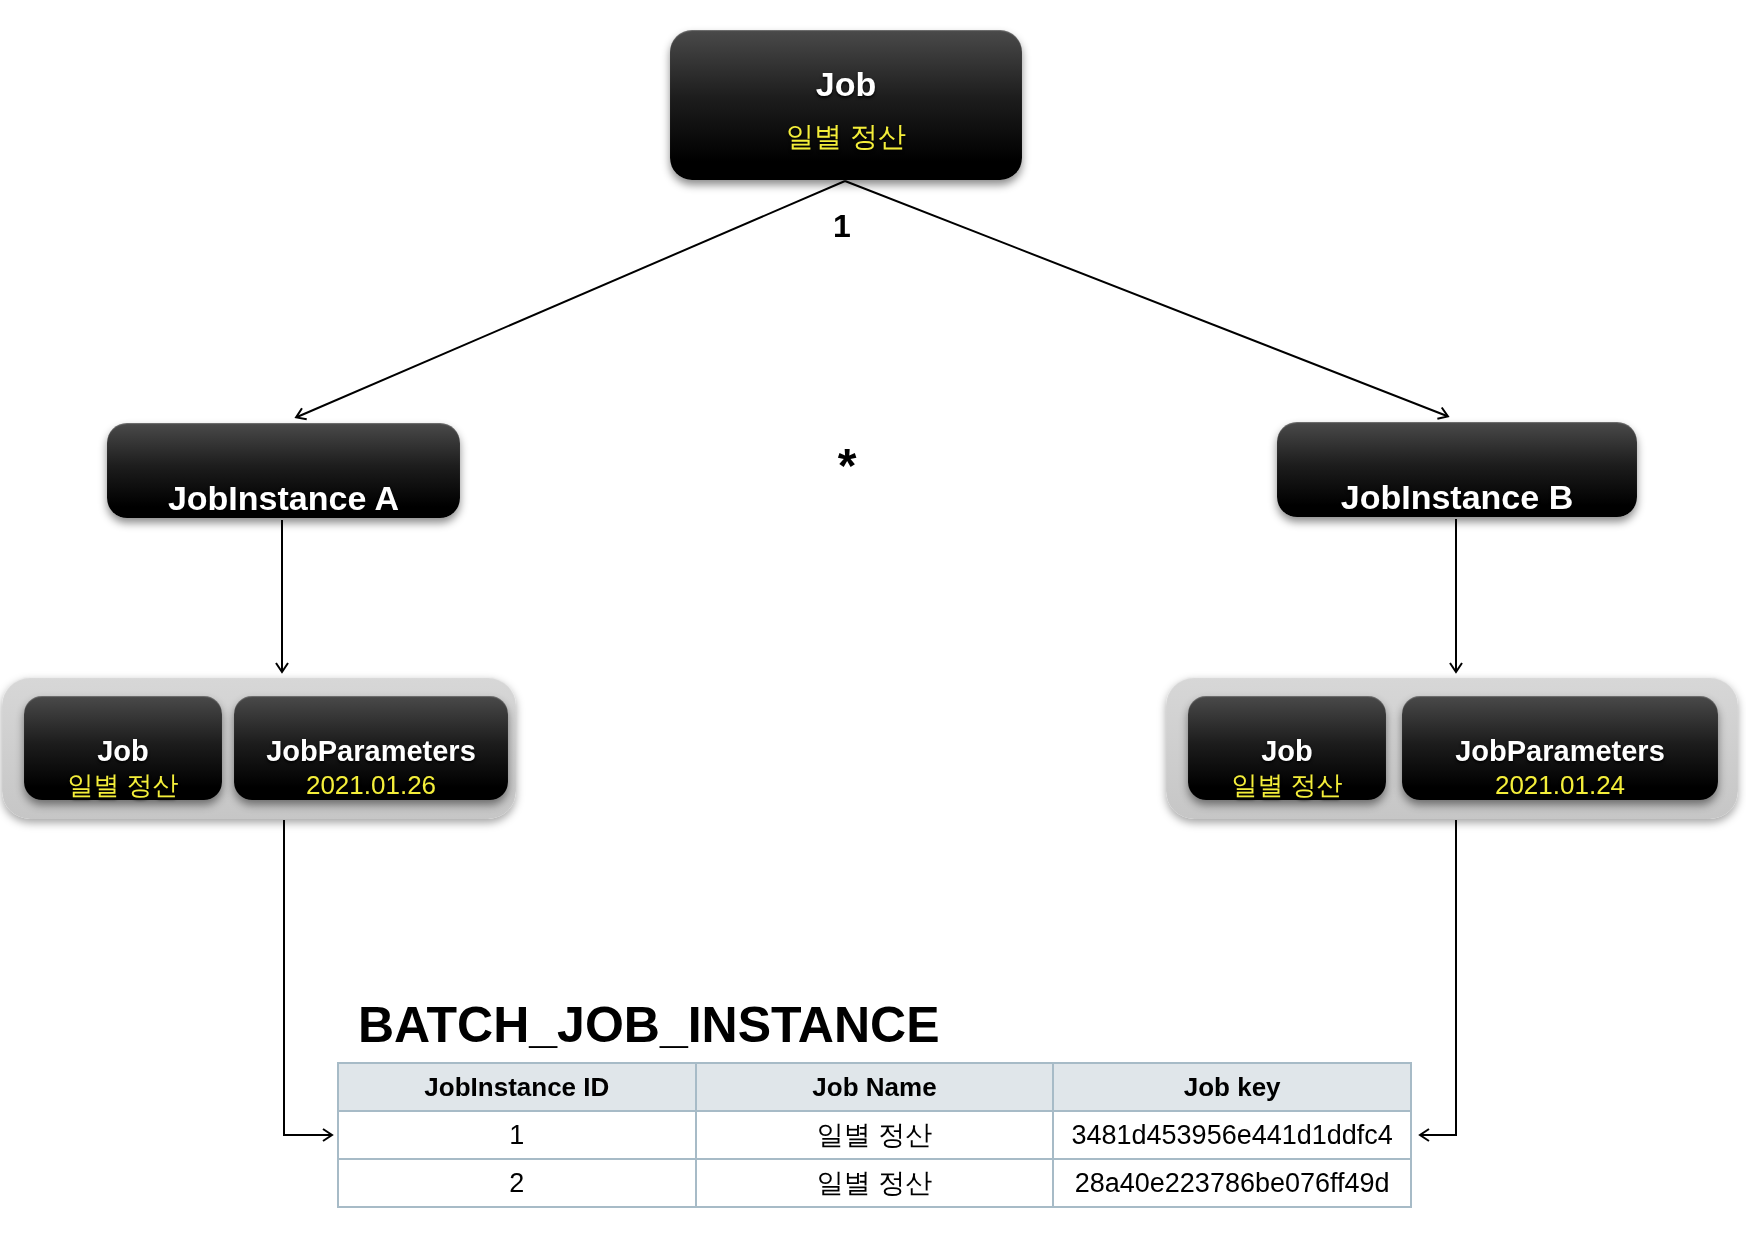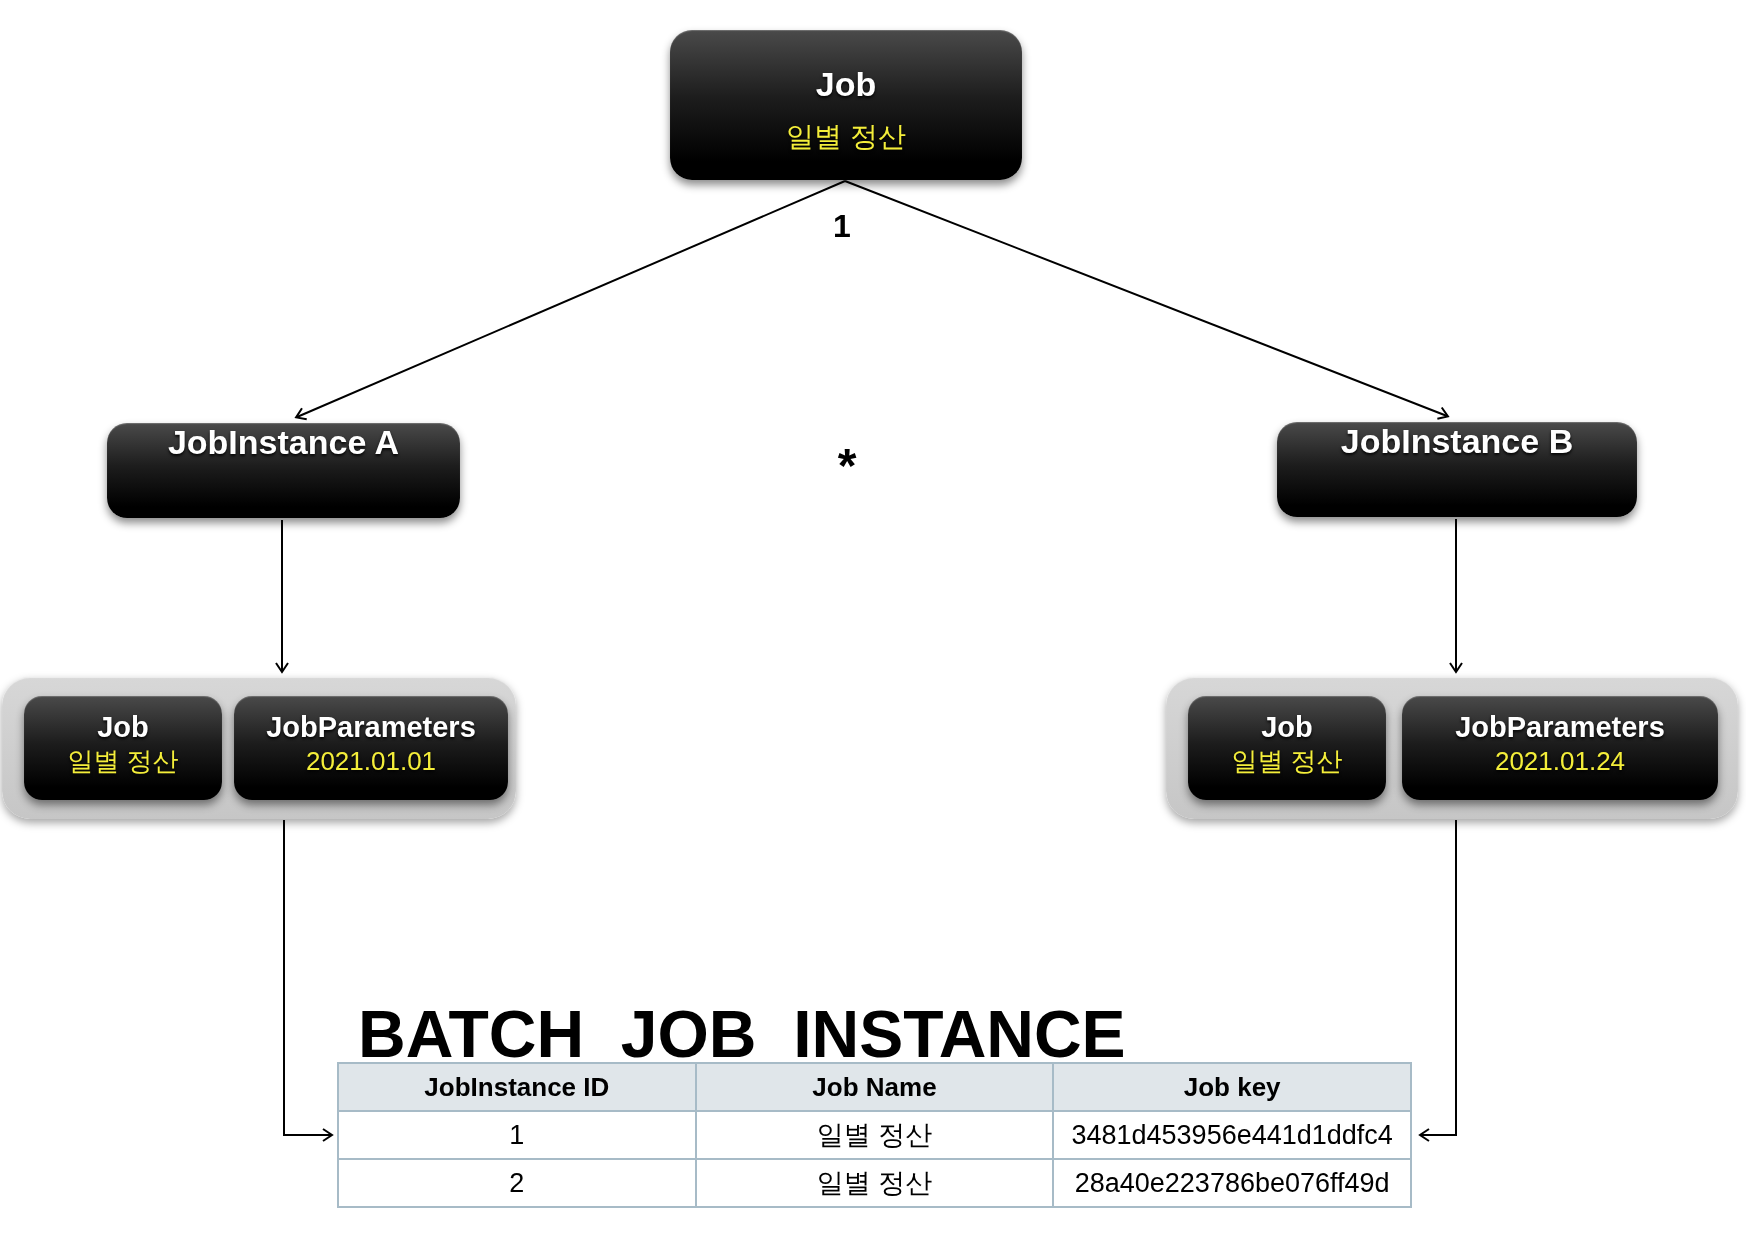--- a/index.html
+++ b/index.html
@@ -7,21 +7,21 @@
     width:1746px;height:1252px;position:relative;overflow:hidden;
     font-family:"Liberation Sans","DejaVu Sans",sans-serif;
     -webkit-font-smoothing:antialiased;
   }
   .abs{position:absolute;}
   
   .node{
     background:linear-gradient(180deg,#4a4a4a 0%,#1d1d1d 45%,#000 88%);
     border-radius:22px;
     box-shadow:0 5px 9px rgba(0,0,0,0.45), inset 0 1px 1px rgba(255,255,255,0.22);
-    color:#fff;display:flex;flex-direction:column;align-items:center;justify-content:flex-start;
+    color:#fff;display:flex;flex-direction:column;align-items:center;justify-content:flex-end;
     text-align:center;
   }
   .node .title{font-weight:bold;color:#fff;text-shadow:0 2px 3px rgba(0,0,0,0.9);margin-top:15px;}
   .node .value{color:var(--accent,#f4ee3a);text-shadow:0 2px 3px rgba(0,0,0,0.9);}
   
   #job-box{left:670px;top:30px;width:352px;height:150px;justify-content:space-between;padding:20px 0 24px;box-sizing:border-box;}
   #job-box .title{font-size:34px;}
   #job-box .value{font-size:28px;}
   
   .inst{font-size:34px;font-weight:bold;border-radius:20px;}
@@ -40,21 +40,21 @@
   .group .node .value{font-size:26px;line-height:30px;}
   #group-a-job{left:22px;width:198px;}
   #group-a-params{left:232px;width:274px;}
   #group-b-job{left:22px;width:198px;}
   #group-b-params{left:236px;width:316px;}
   
   .mult{font-weight:bold;color:#000;text-align:center;}
   #mult-one{left:812px;top:208px;width:60px;font-size:32px;}
   #mult-many{left:817px;top:438px;width:60px;font-size:48px;}
   
-  #table-title{left:358px;top:996px;font-size:66px;font-weight:bold;color:#000;letter-spacing:0px;white-space:nowrap;}
+  #table-title{left:358px;top:996px;font-size:50px;font-weight:bold;color:#000;letter-spacing:0px;white-space:nowrap;}
   
   #batch-table{left:337px;top:1062px;width:1075px;border-collapse:collapse;table-layout:fixed;}
   #batch-table th,#batch-table td{
     border:2px solid var(--table-border,#a7bbc7);
     height:46px;text-align:center;vertical-align:middle;
     font-size:27px;color:#000;padding:0 8px;overflow:hidden;white-space:nowrap;
   }
   #batch-table th{background:var(--table-header-bg,#e0e6ea);font-weight:bold;font-size:26px;}
   #batch-table td{background:#ffffff;font-weight:normal;}
   
@@ -92,21 +92,21 @@
   <span style="text-shadow:0 2px 3px rgba(0,0,0,0.9);">JobInstance B</span>
 </div>
 
 <div id="group-a" class="abs group">
   <div id="group-a-job" class="node">
     <div class="title">Job</div>
     <div class="value">일별 정산</div>
   </div>
   <div id="group-a-params" class="node">
     <div class="title">JobParameters</div>
-    <div class="value">2021.01.01</div>
+    <div class="value">2021.01.26</div>
   </div>
 </div>
 
 <div id="group-b" class="abs group">
   <div id="group-b-job" class="node">
     <div class="title">Job</div>
     <div class="value">일별 정산</div>
   </div>
   <div id="group-b-params" class="node">
     <div class="title">JobParameters</div>

